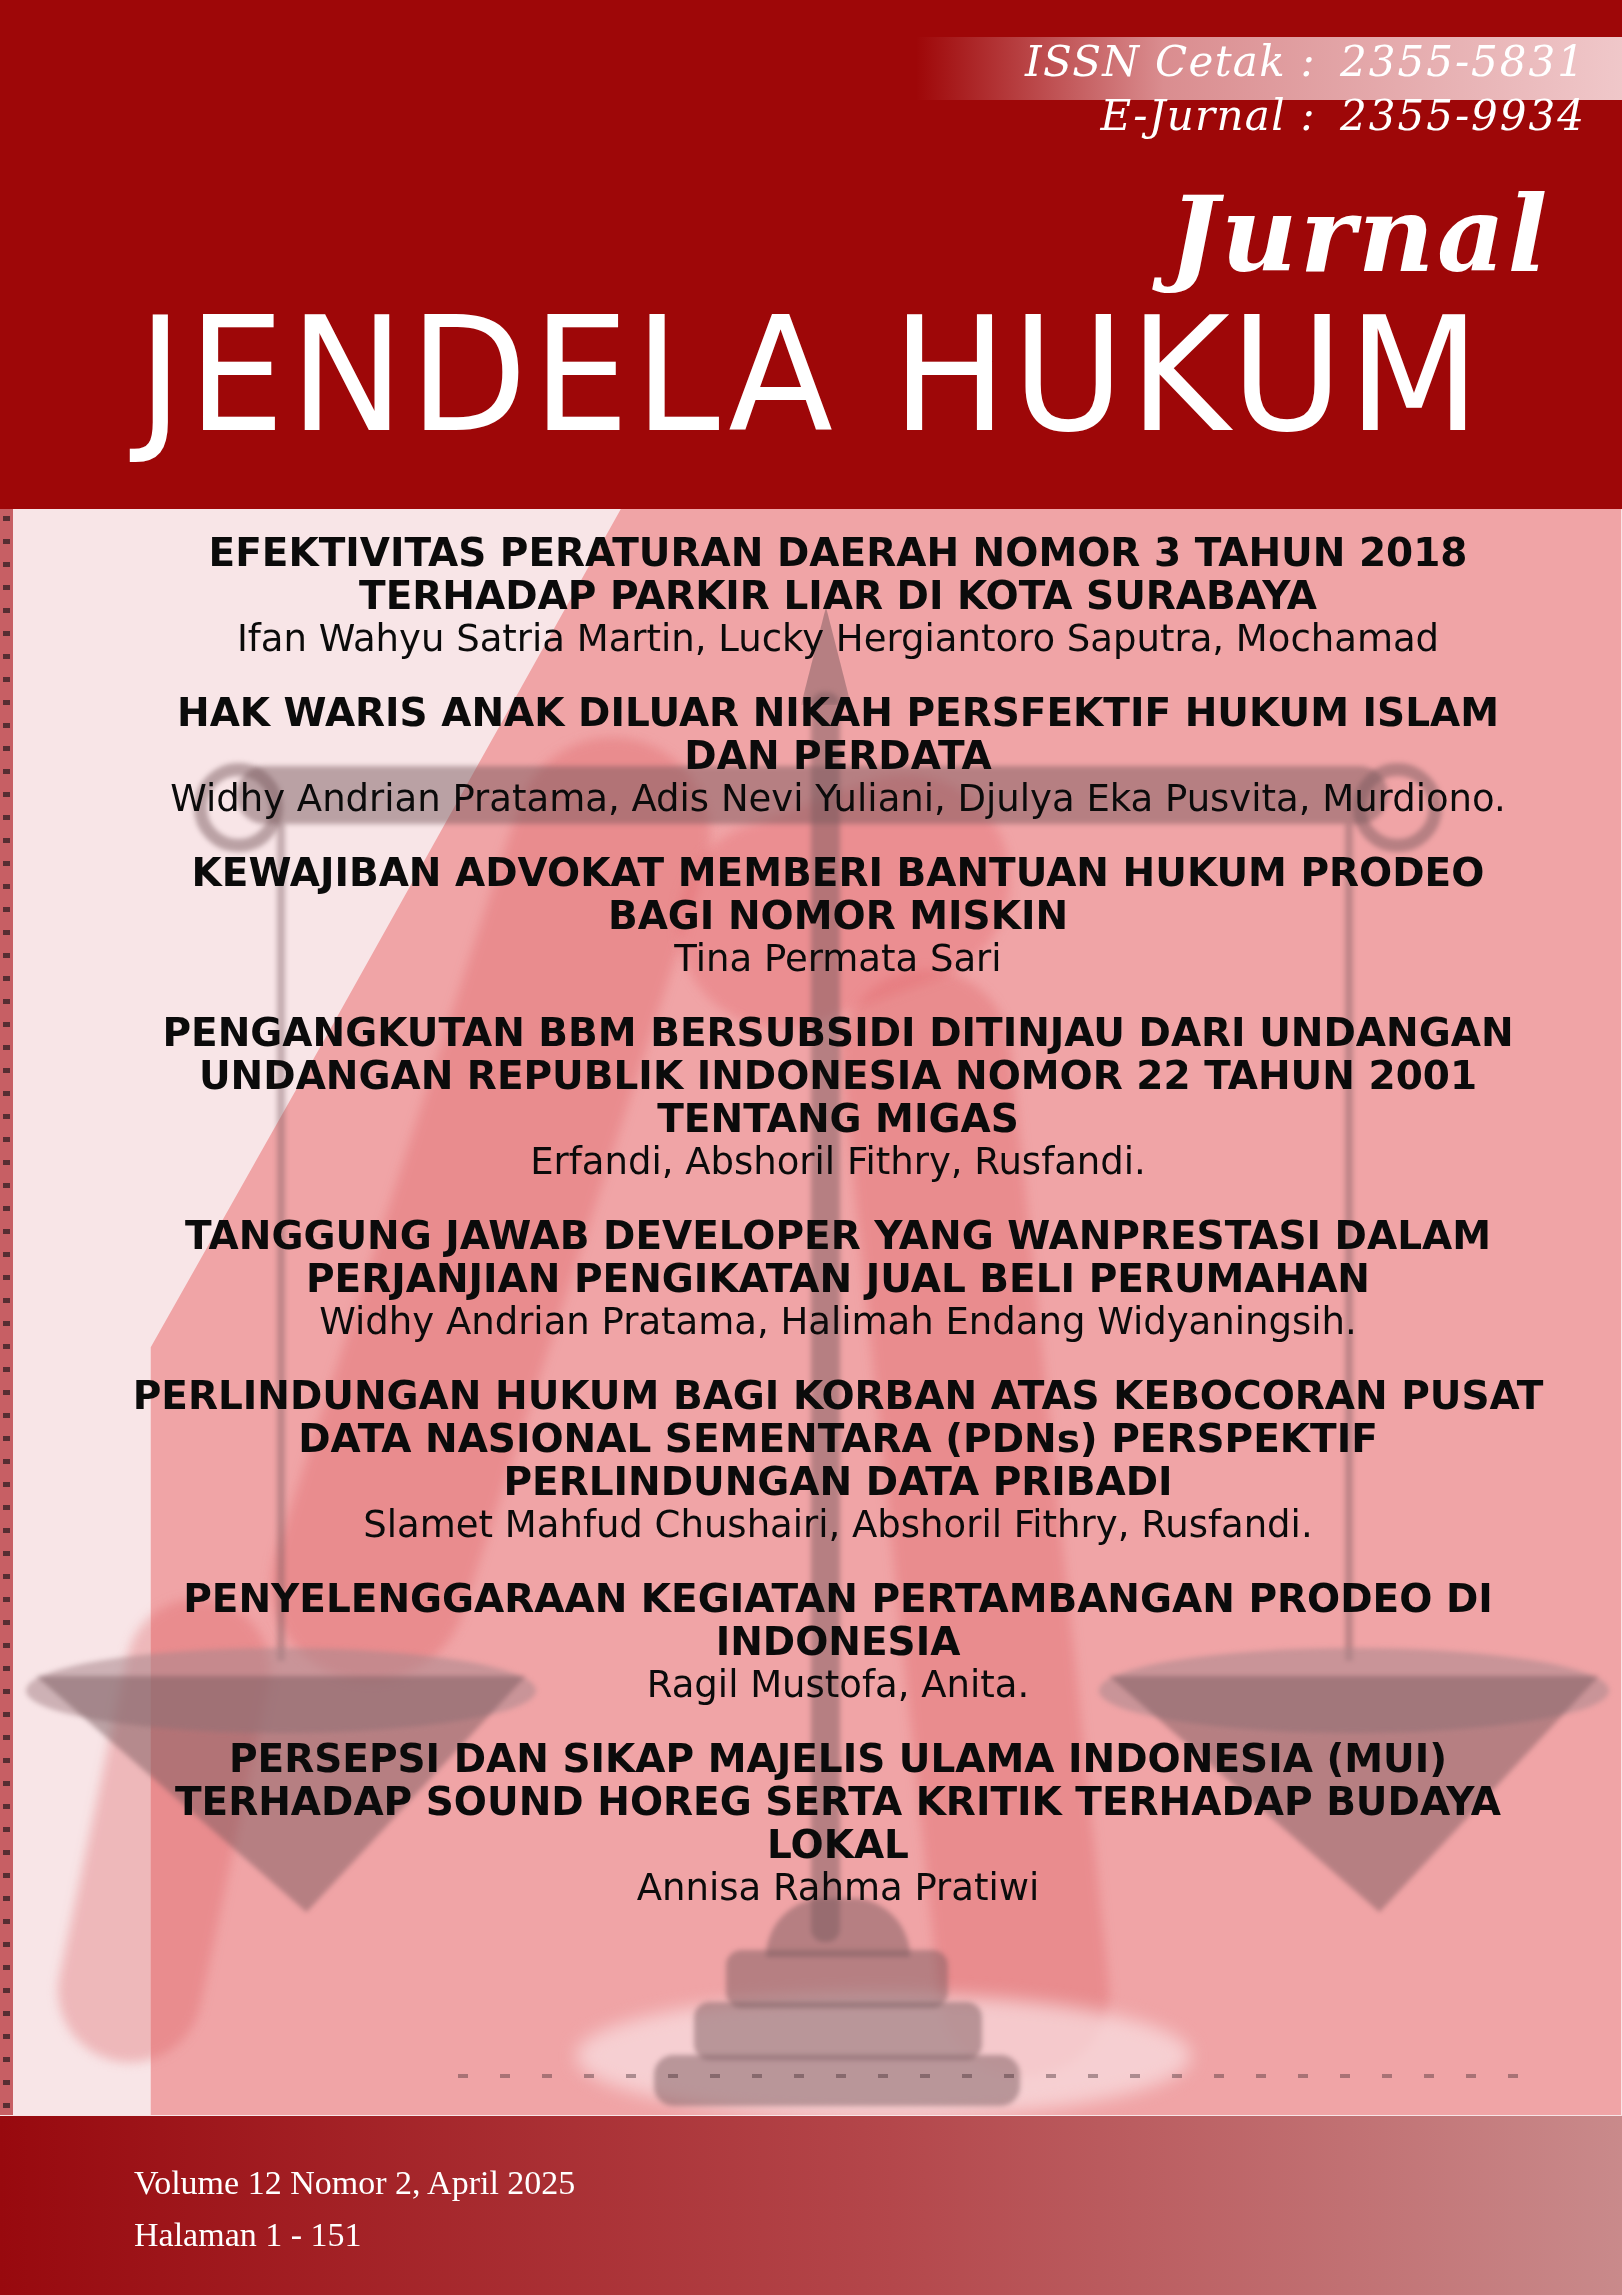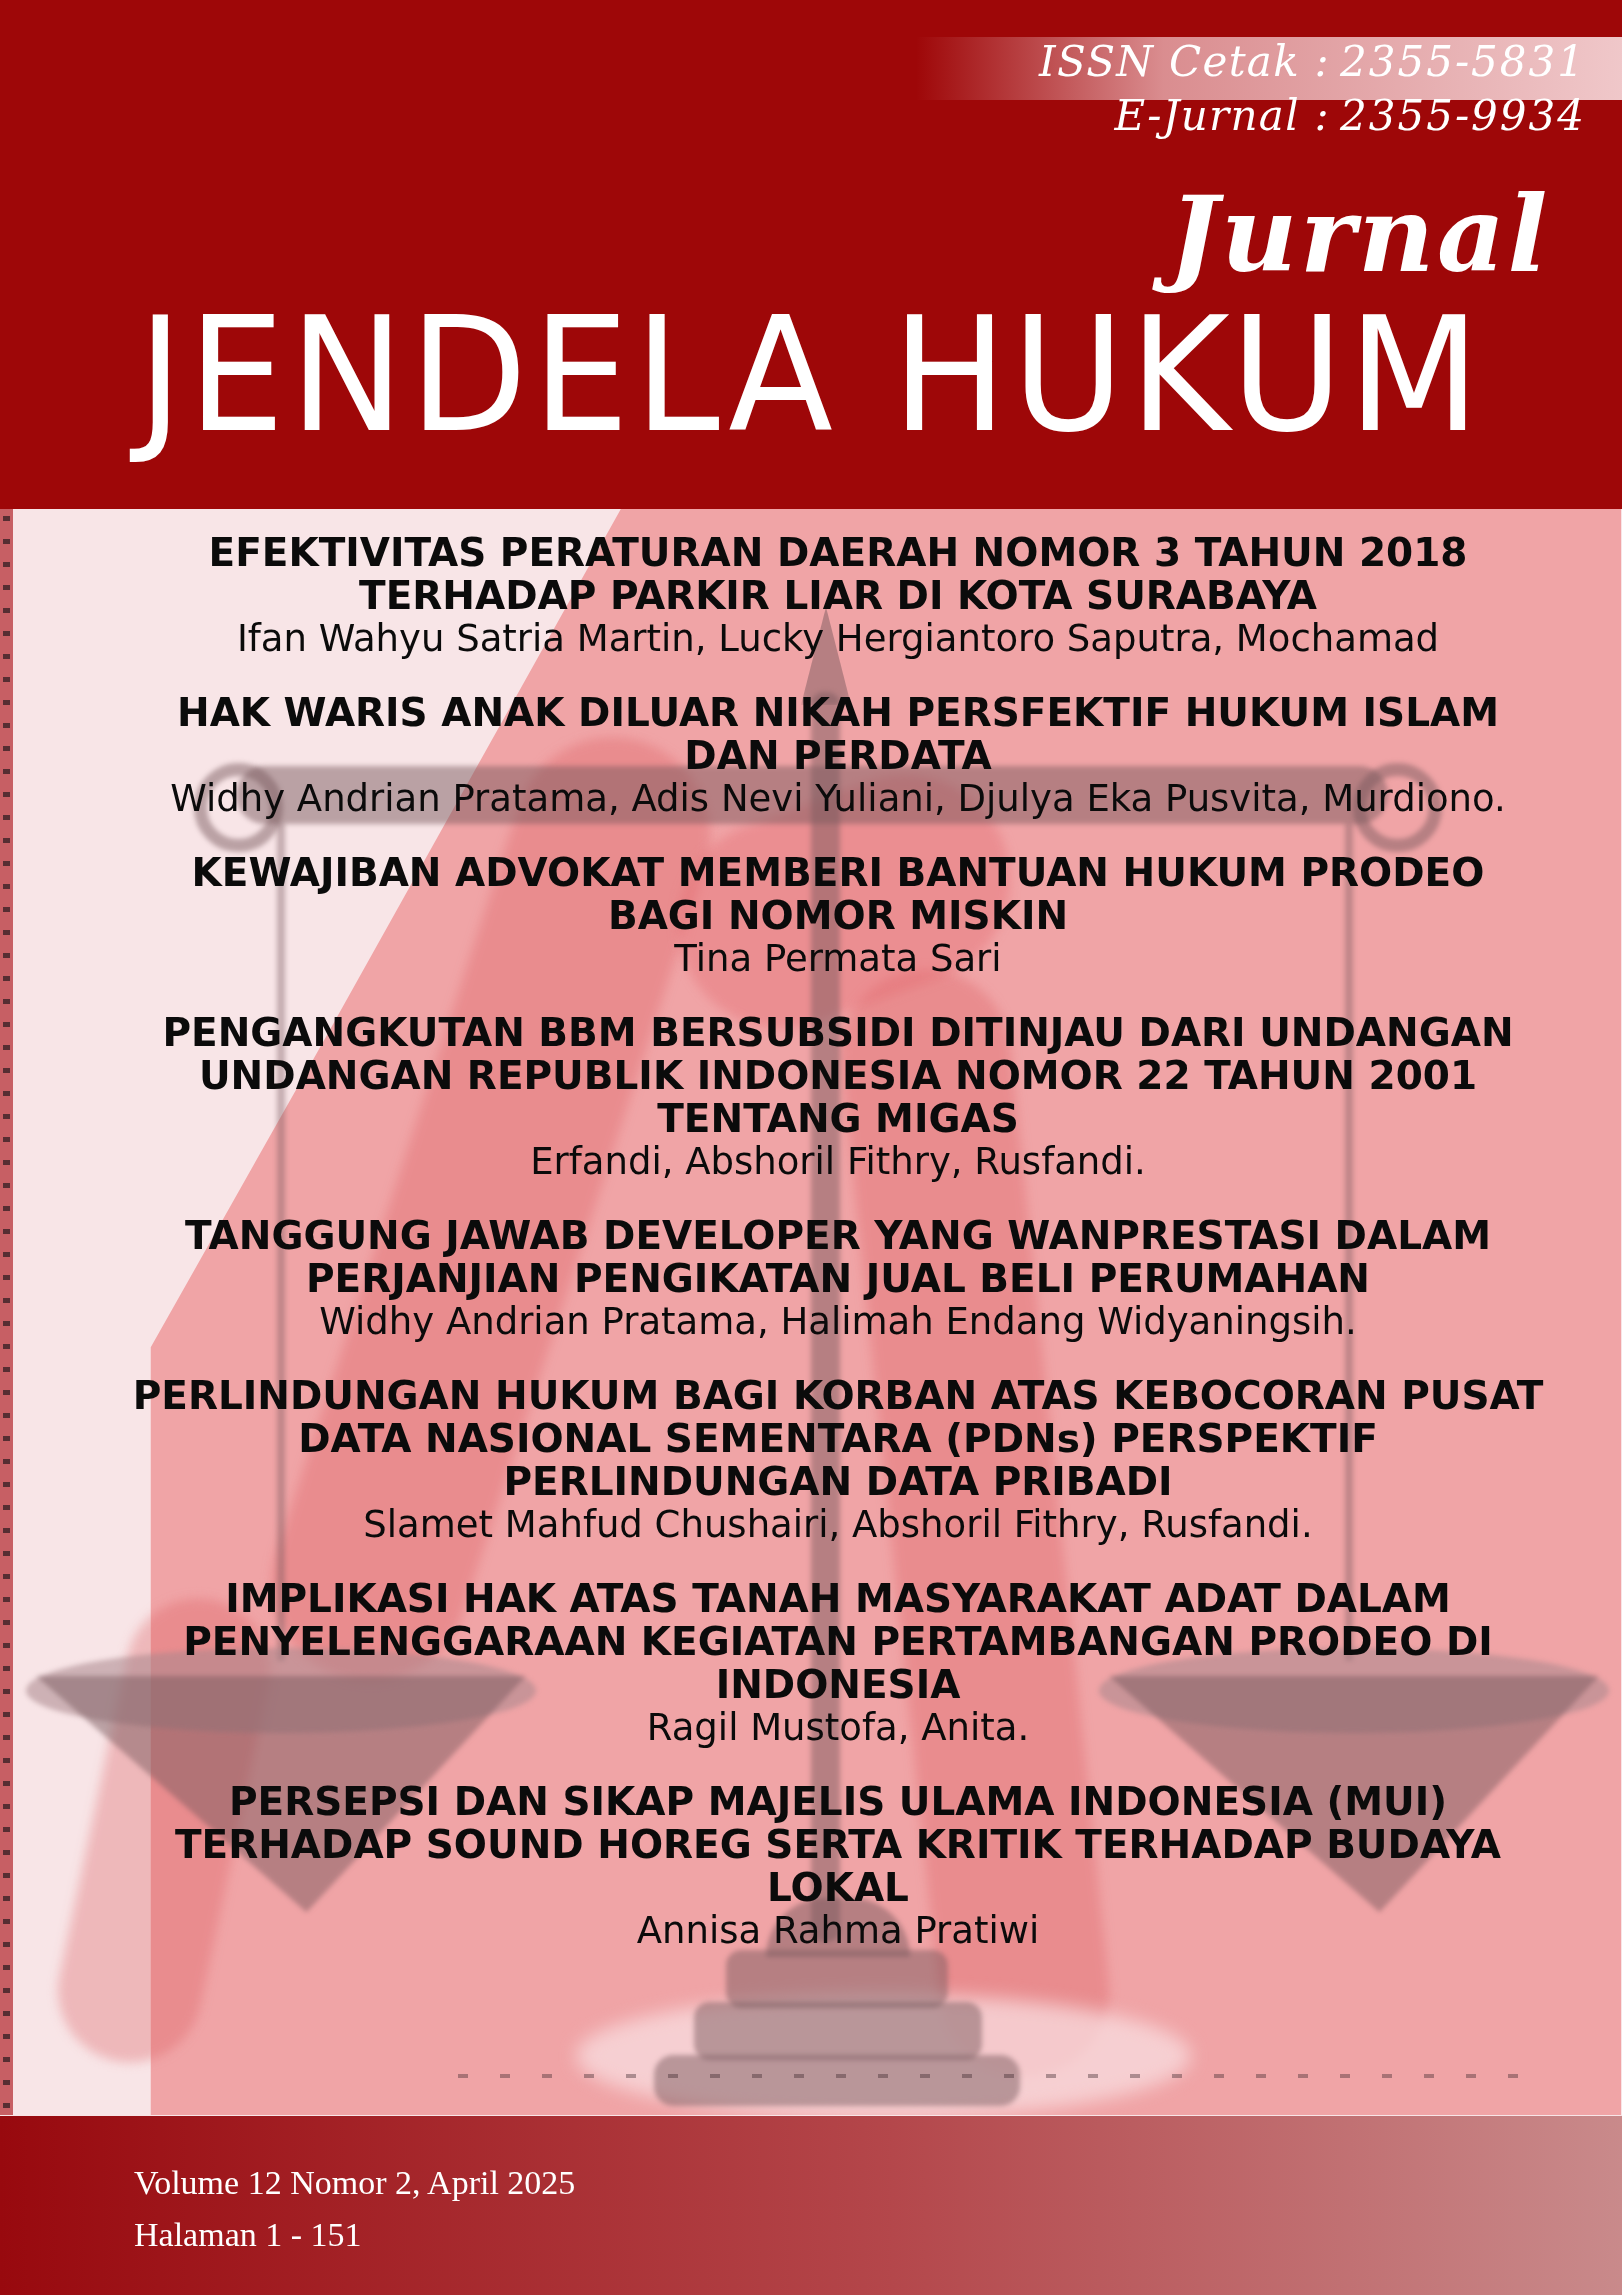--- a/index.html
+++ b/index.html
@@ -19,21 +19,21 @@
   }
   html,body{margin:0;padding:0;background:#555;}
   .page{position:relative;width:1623px;height:2295px;overflow:hidden;background:var(--body-pink-light);font-family:"DejaVu Sans",sans-serif;}
 
   
   .header{position:absolute;left:0;top:0;width:1623px;height:509px;background:var(--header-red);z-index:3;}
   .issn-band{position:absolute;left:916px;top:37px;width:707px;height:63px;
     background:linear-gradient(90deg, rgba(238,186,189,0) 0%, rgba(238,186,189,0.75) 35%, rgba(244,210,212,0.95) 100%);}
   .issn-block{position:absolute;top:39px;right:37px;text-align:right;display:flex;flex-direction:column;gap:7.9px;z-index:4;}
   .issn-line{font-family:"DejaVu Serif",serif;font-style:italic;font-size:42px;line-height:1.1;color:#ffffff;letter-spacing:1.3px;white-space:nowrap;}
-  .issn-line .val{margin-left:10px;letter-spacing:2px;}
+  .issn-line .val{margin-left:24px;letter-spacing:2px;}
   .jurnal-script{position:absolute;top:182px;right:73px;font-family:"DejaVu Serif",serif;font-style:italic;font-weight:700;font-size:105px;letter-spacing:2.6px;color:#ffffff;line-height:1;z-index:4;}
   .big-title{position:absolute;top:296px;left:0;width:100%;margin:0;text-align:center;
     font-family:"DejaVu Sans",sans-serif;font-weight:400;font-size:153px;line-height:1;letter-spacing:5.2px;color:#ffffff;
     transform:scaleY(1.04);transform-origin:center top;white-space:nowrap;z-index:4;}
 
   
   .body-area{position:absolute;left:0;top:509px;width:1621px;height:1606px;background:var(--body-pink-light);z-index:1;overflow:hidden;}
   .pink-dark{position:absolute;left:0;top:0;width:100%;height:100%;background:var(--body-pink-dark);
     clip-path:polygon(38.3% 0, 100% 0, 100% 100%, 9.3% 100%, 9.3% 52.2%, 20.2% 32.7%);}
 
@@ -173,21 +173,20 @@
             <div class="line">DATA NASIONAL SEMENTARA (PDNs) PERSPEKTIF</div>
             <div class="line">PERLINDUNGAN DATA PRIBADI</div>
           </div>
     <div class="a-authors">
             <div class="line">Slamet Mahfud Chushairi, Abshoril Fithry, Rusfandi.</div>
           </div>
   </div>
 
   <div class="article">
     <div class="a-title">
-            <div class="line">IMPLIKASI HAK ATAS TANAH MASYARAKAT ADAT DALAM</div>
             <div class="line">PENYELENGGARAAN KEGIATAN PERTAMBANGAN PRODEO DI</div>
             <div class="line">INDONESIA</div>
           </div>
     <div class="a-authors">
             <div class="line">Ragil Mustofa, Anita.</div>
           </div>
   </div>
 
   <div class="article">
     <div class="a-title">

